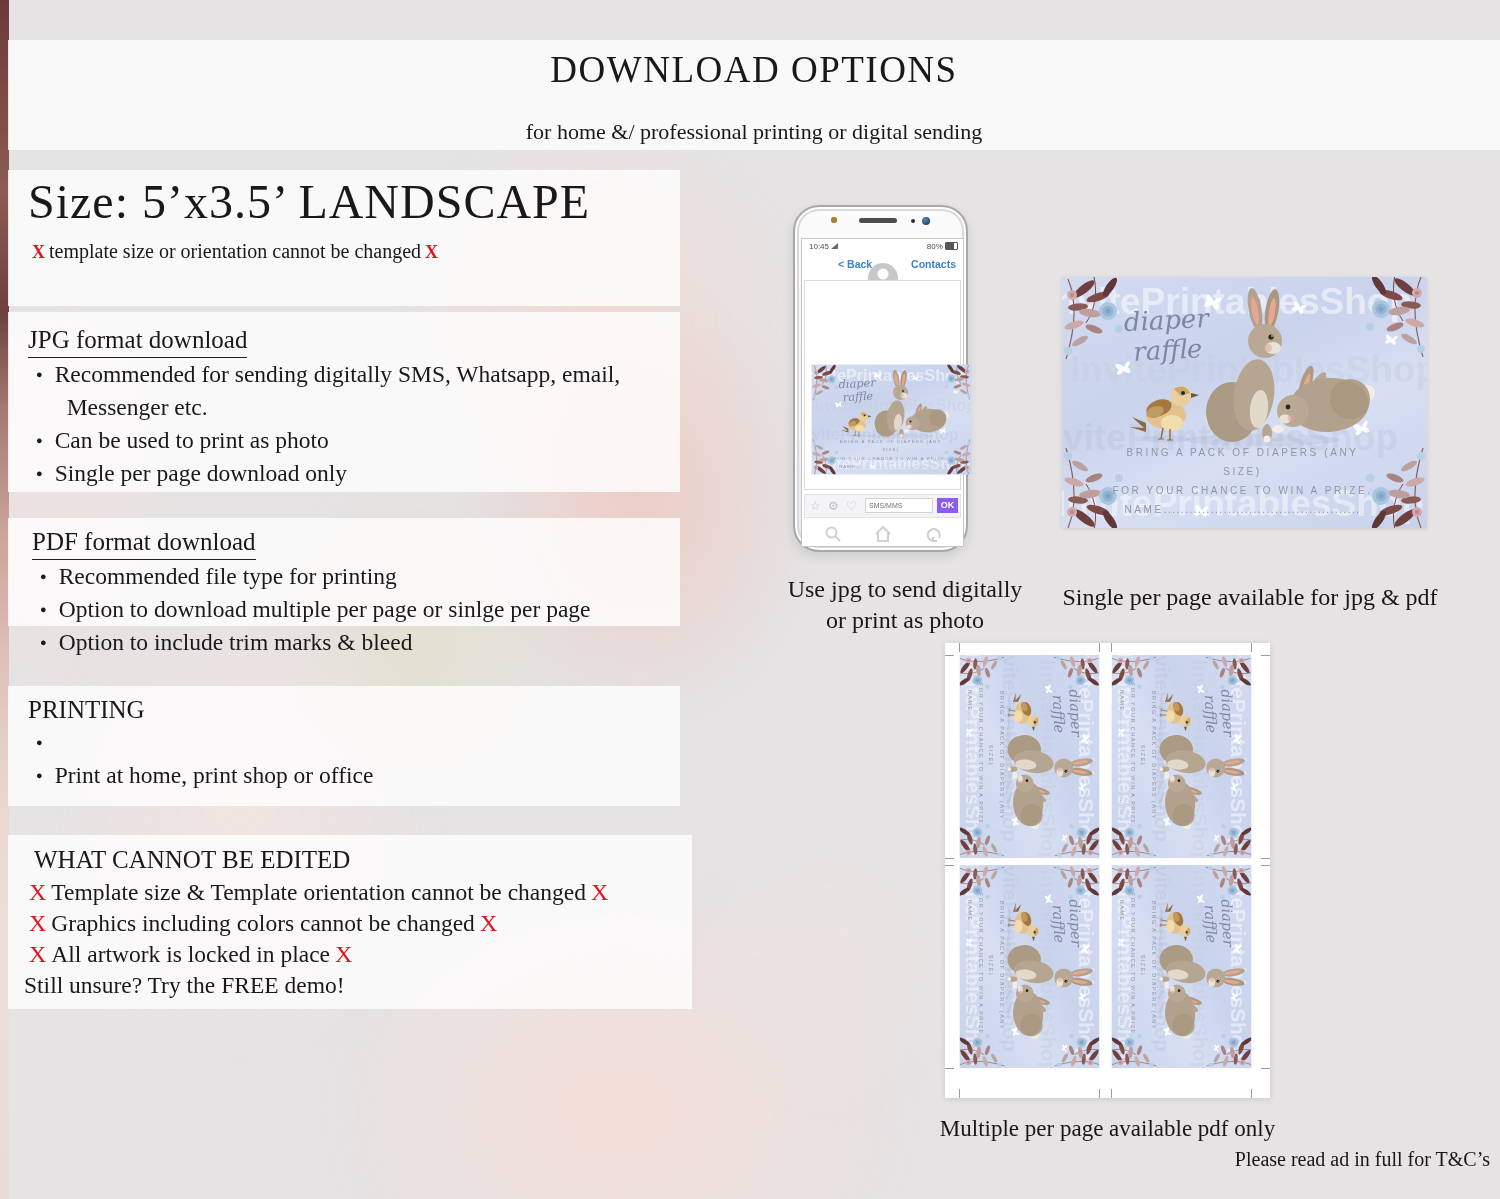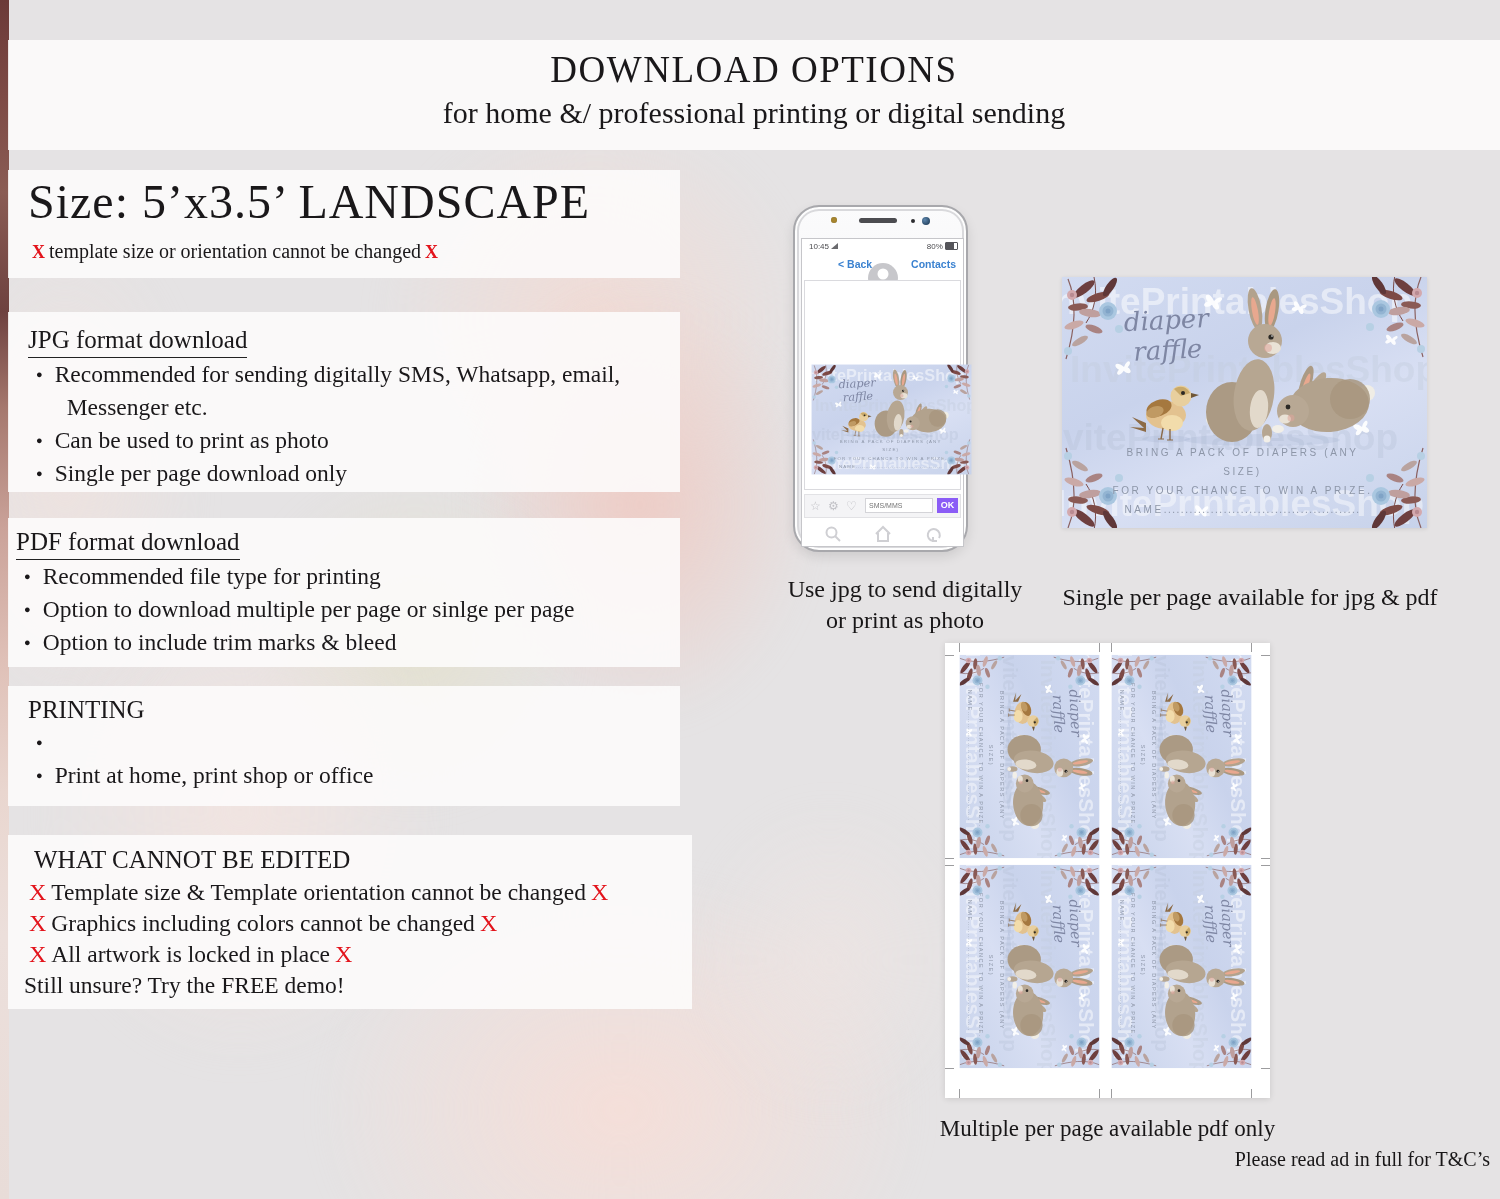--- a/index.html
+++ b/index.html
@@ -13,27 +13,27 @@
   .b4{left:40px;top:560px;width:400px;height:500px;background:radial-gradient(ellipse at center,rgba(243,228,224,.85),rgba(243,228,224,0) 72%);}
   .b5{left:330px;top:880px;width:580px;height:460px;background:radial-gradient(ellipse at center,rgba(245,222,216,.98),rgba(245,222,216,0) 74%);}
   .b6{left:-70px;top:220px;width:270px;height:520px;background:radial-gradient(ellipse at center,rgba(240,226,222,.75),rgba(240,226,222,0) 70%);}
   .b7{left:690px;top:800px;width:280px;height:320px;background:radial-gradient(ellipse at center,rgba(241,229,226,.55),rgba(241,229,226,0) 70%);}
   .left-strip{position:absolute;left:0;top:0;width:9px;height:1199px;z-index:2;
     background:linear-gradient(180deg,#6b3a38 0%,#7d4a45 8%,#8a5c54 16%,#6e413f 26%,#a5786e 34%,#caa299 44%,#dfc0b7 55%,#e9d6cf 66%,#ecdfdb 78%,#e8dcd8 100%);}
   
   .band{position:absolute;left:8px;background:rgba(253,252,252,0.88);z-index:3;box-sizing:border-box;}
   .band-header{top:40px;width:1492px;height:110px;text-align:center;padding-top:8px;}
   .h-title{font-size:37px;letter-spacing:1.5px;line-height:44px;}
-  .h-sub{font-size:30px;line-height:42px;}
-  .band-size{top:170px;width:672px;height:108px;padding:4px 0 0 20px;}
+  .h-sub{font-size:22px;line-height:42px;margin-top:19px;}
+  .band-size{top:170px;width:672px;height:136px;padding:4px 0 0 20px;}
   .s-title{font-size:48px;line-height:56px;letter-spacing:1px;}
   .s-note{font-size:20px;line-height:26px;margin-top:8px;}
   .rx-small{color:#e3131b;font-weight:bold;font-size:18px;padding:0 4px;}
   .band-jpg{top:312px;width:672px;height:180px;padding:12px 0 0 20px;}
-  .band-pdf{top:518px;width:672px;height:149px;padding:8px 0 0 8px;}
+  .band-pdf{top:518px;width:672px;height:108px;padding:8px 0 0 24px;}
   .band-printing{top:686px;width:672px;height:120px;padding:8px 0 0 20px;}
   .band-noedit{top:835px;width:684px;height:174px;padding:8px 0 0 16px;}
   .sec-h{font-size:25px;line-height:32px;}
   .sec-h.u{display:inline-block;border-bottom:1.5px solid #222;padding-bottom:1px;}
   .bl-row{display:flex;font-size:23.5px;line-height:33px;}
   .dot{font-size:11px;line-height:33px;margin:0 12px 0 8px;}
   .wrap2{display:block;padding-left:12px;}
   .ne-h{font-size:25px;line-height:34px;margin-left:10px;}
   .ne-line{font-size:23.5px;line-height:31px;}
   .rx-big{color:#e3131b;font-size:24px;padding:0 5px;}

